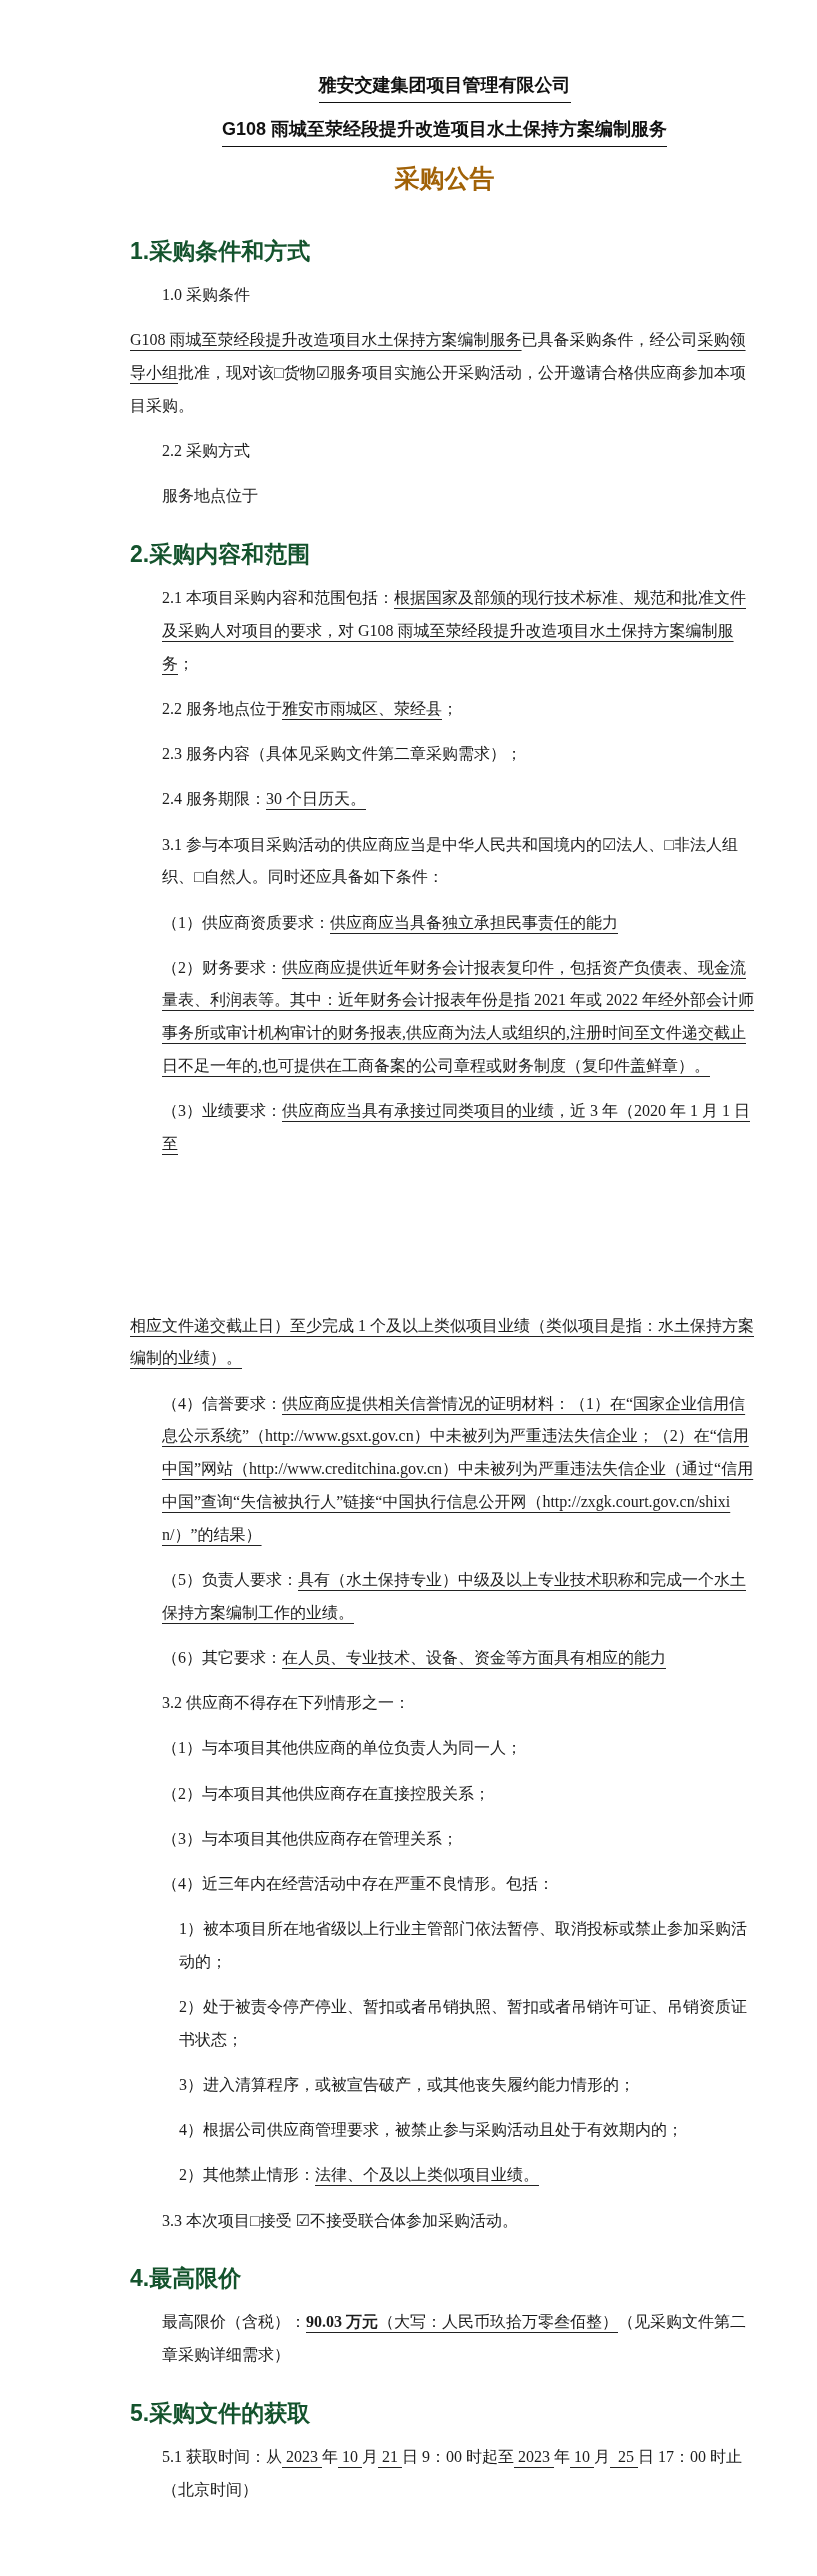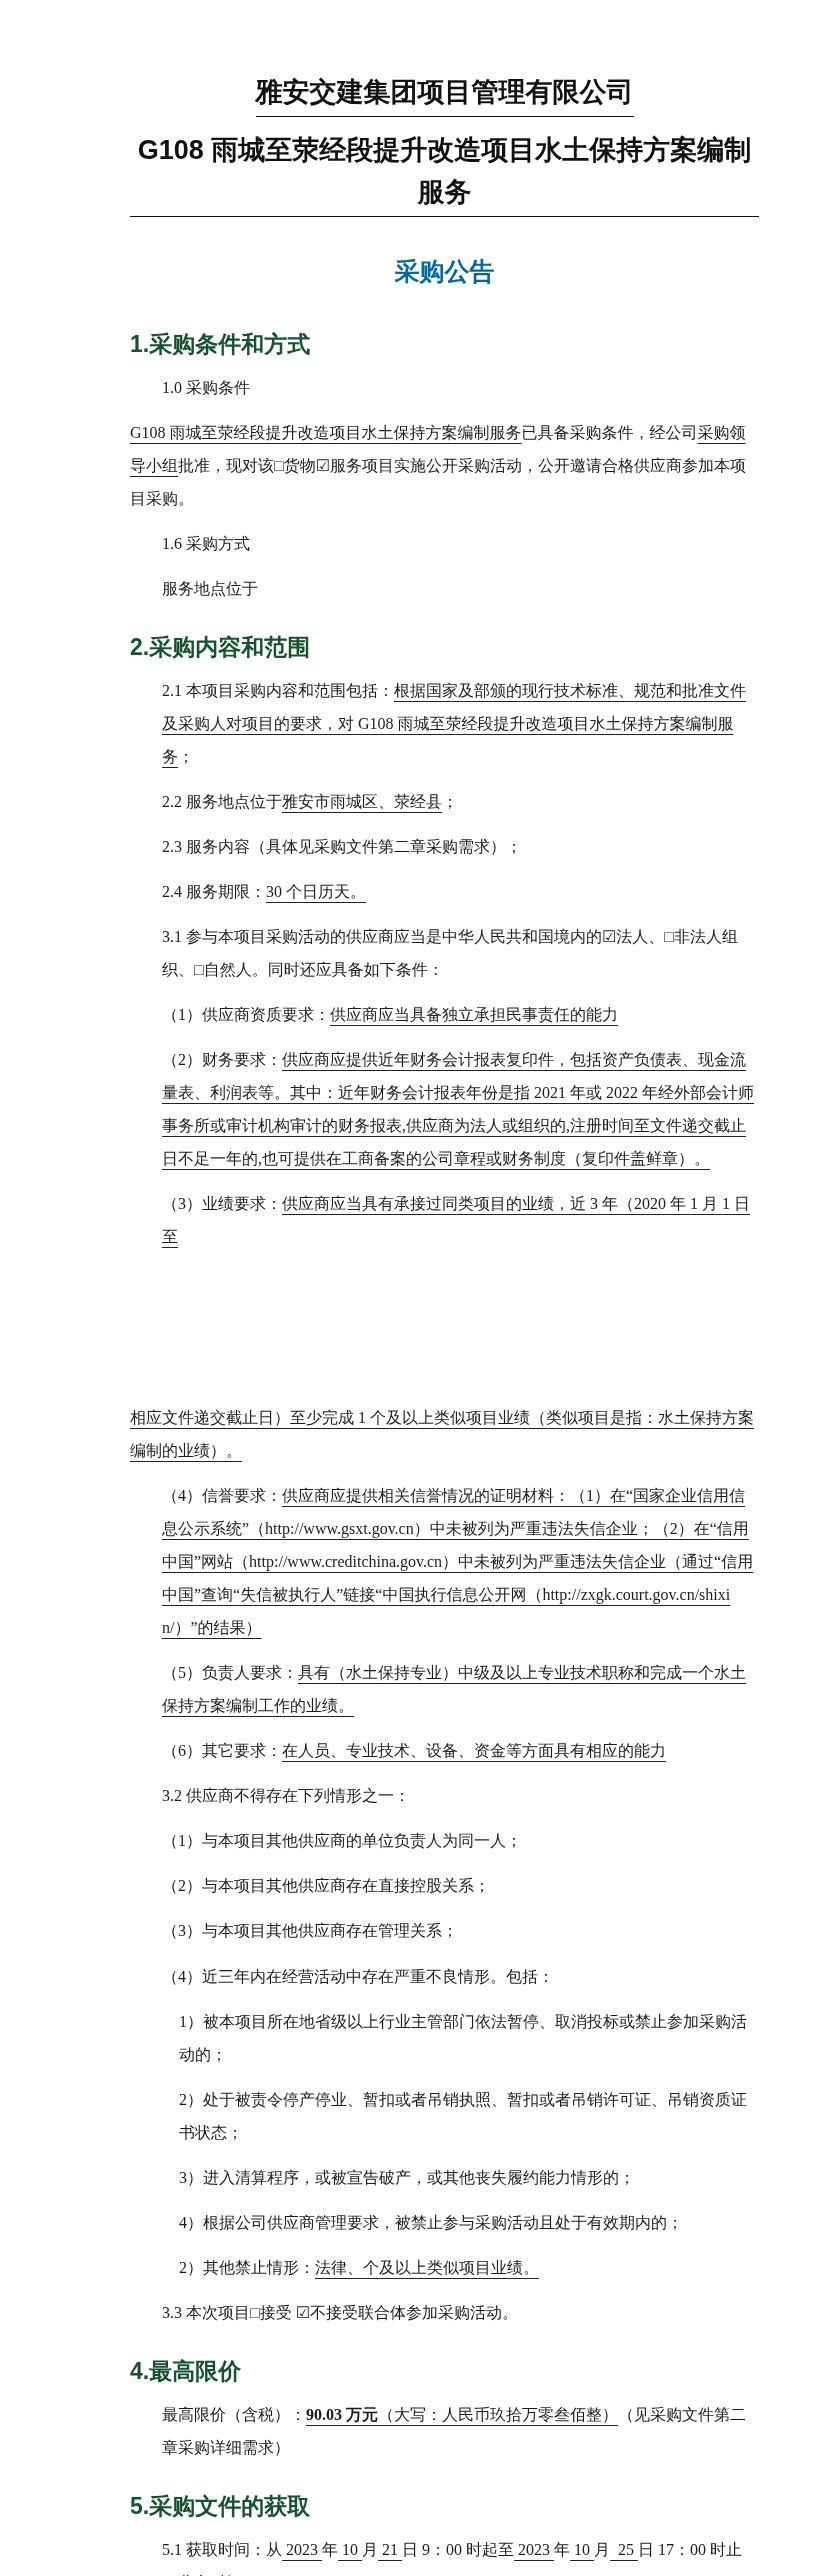--- a/index.html
+++ b/index.html
@@ -14,37 +14,37 @@
   }
   .content{
     position:absolute;
     left:130px;top:0;
     width:629px;
   }
   .doc-title{
     text-align:center;
     font-family:"Liberation Sans","DejaVu Sans",sans-serif;
     font-weight:bold;
-    font-size:27px;
+    font-size:18px;
     line-height:1.55;
     color:#111;
   }
   .doc-title .tline{
     display:inline-block;
     border-bottom:1.5px solid #111;
     padding-bottom:2.1px;
     margin-bottom:13.4px;
   }
   .doc-subtitle{
     text-align:center;
     font-family:"Liberation Sans","DejaVu Sans",sans-serif;
     font-weight:bold;
     font-size:25px;
-    margin-top:24px;
-    color:#0369a1;
+    margin-top:1px;
+    color:#a16207;
   }
   .h1{
     font-family:"Liberation Sans","DejaVu Sans",sans-serif;
     font-weight:bold;
     font-size:23px;
     color:#14532d;
     margin:28px 0 13.4px 0;
     line-height:1.2;
   }
   .para{
@@ -78,21 +78,21 @@
       <span class="tline">雅安交建集团项目管理有限公司</span><br>
       <span class="tline">G108 雨城至荥经段提升改造项目水土保持方案编制服务</span>
     </div>
     <div class="doc-subtitle">采购公告</div>
 
     <div class="spacer" style="height:15.5px"></div>
 
     <div class="h1">1.采购条件和方式</div>
     <div class="para ind1">1.0 采购条件</div>
     <div class="para"><span class="useg">G108 雨城至荥经段提升改造项目水土保持方案编制服务</span><span>已具备采购条件，经公司</span><span class="useg">采购领导小组</span><span>批准，现对该□货物☑服务项目实施公开采购活动，公开邀请合格供应商参加本项目采购。</span></div>
-    <div class="para ind1">1.6 采购方式</div>
+    <div class="para ind1">2.2 采购方式</div>
     <div class="para ind1">服务地点位于</div>
 
     <div class="h1">2.采购内容和范围</div>
     <div class="para ind1"><span>2.1 本项目采购内容和范围包括：</span><span class="useg">根据国家及部颁的现行技术标准、规范和批准文件及采购人对项目的要求，对 G108 雨城至荥经段提升改造项目水土保持方案编制服务</span><span>；</span></div>
     <div class="para ind1"><span>2.2 服务地点位于</span><span class="useg">雅安市雨城区、荥经县</span><span>；</span></div>
     <div class="para ind1"><span>2.3 服务内容（具体见采购文件第二章采购需求）；</span></div>
     <div class="para ind1"><span>2.4 服务期限：</span><span class="useg">30 个日历天。</span></div>
 
     <div class="para ind1"><span>3.1 参与本项目采购活动的供应商应当是中华人民共和国境内的☑法人、□非法人组织、□自然人。同时还应具备如下条件：</span></div>
     <div class="para ind2"><span>（1）供应商资质要求：</span><span class="useg">供应商应当具备独立承担民事责任的能力</span></div>

